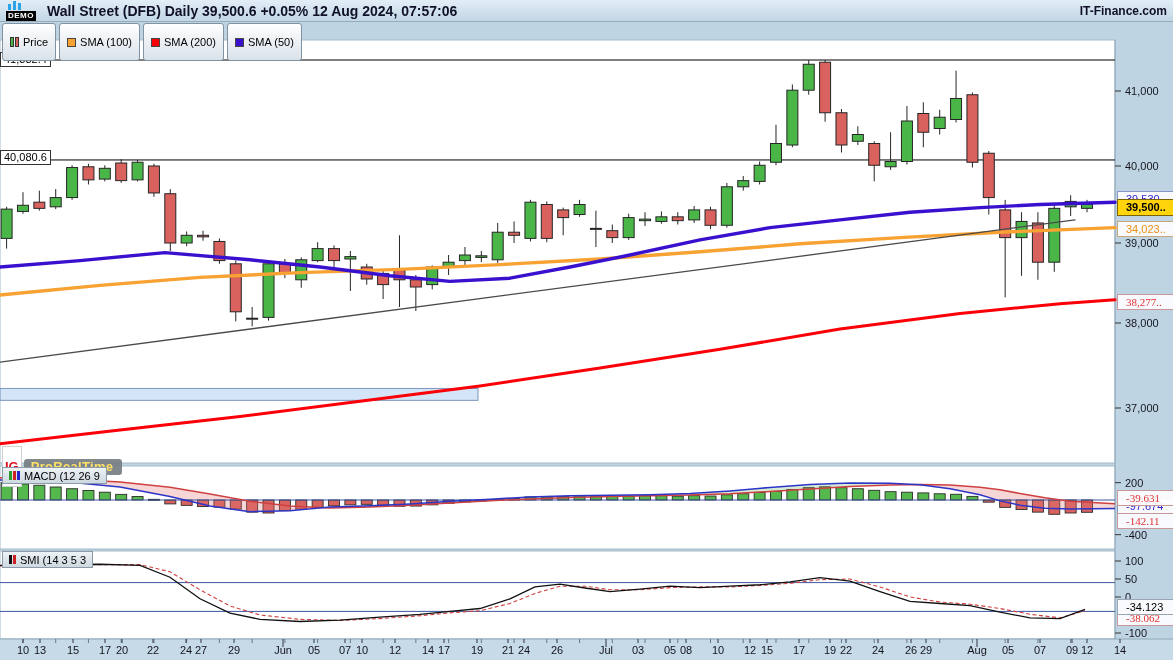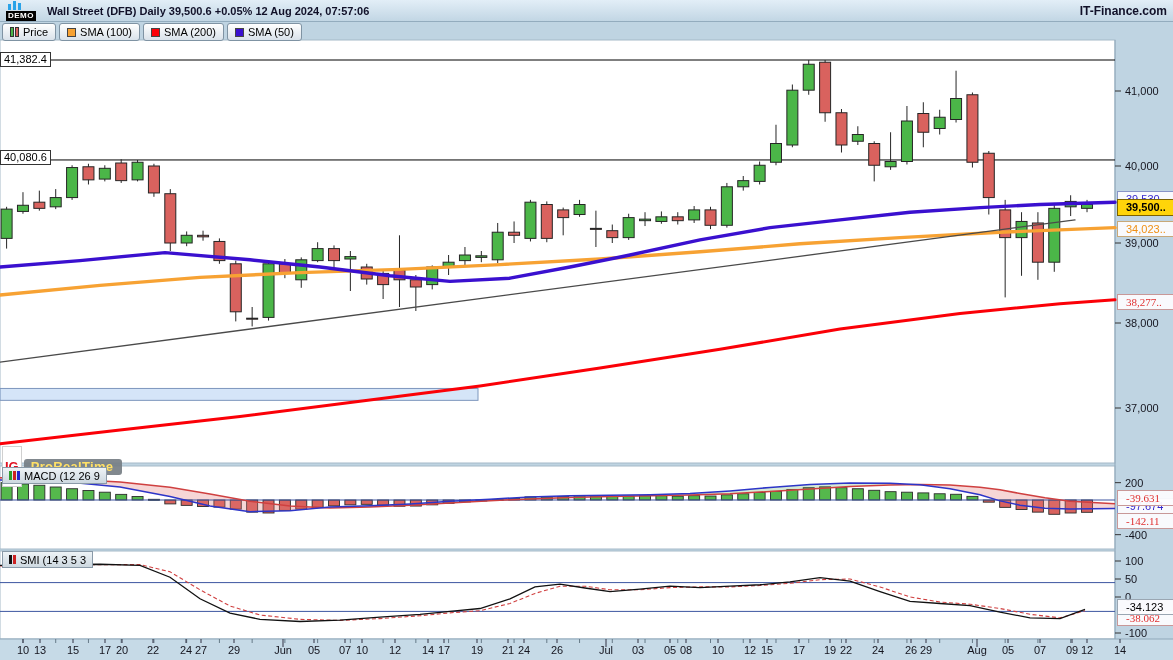--- a/index.html
+++ b/index.html
@@ -7,26 +7,26 @@
        font-family:"Liberation Sans",sans-serif;overflow:hidden;}
   svg{position:absolute;left:0;top:0;}
   .titlebar{position:absolute;left:0;top:0;width:1173px;height:22px;box-sizing:border-box;
     background:linear-gradient(#e2eef7,#c2d6e4);border-bottom:1px solid #93acbe;
     display:flex;align-items:center;gap:7px;padding:2px 6px;z-index:20;}
   .demo-badge{position:relative;width:34px;height:20px;}
   .demo-candles{position:absolute;left:2px;top:0;display:flex;gap:2px;align-items:flex-end;height:9px;}
   .demo-candles i{display:block;width:3px;background:#2aa3e8;}
   .demo-label{position:absolute;left:0;bottom:0;background:#000;color:#fff;font-size:8px;
     font-weight:bold;padding:0 2px;line-height:10px;letter-spacing:.5px;}
-  .title{font-weight:bold;font-size:11px;color:#101028;white-space:nowrap;}
+  .title{font-weight:bold;font-size:14px;color:#101028;white-space:nowrap;}
   .brand{margin-left:auto;font-weight:bold;font-size:12px;color:#101028;}
   .legendbar{position:absolute;left:0;top:22px;width:1173px;height:18px;display:flex;gap:3px;
     padding:1px 0 0 2px;box-sizing:border-box;z-index:20;}
   .chip{display:inline-flex;align-items:center;gap:4px;font-size:11px;color:#000;height:16px;
-    padding:0 7px;background:linear-gradient(#ffffff,#d9e2ea);border:1px solid #7f93a3;border-radius:3px;}
+    padding:10px 7px;background:linear-gradient(#ffffff,#d9e2ea);border:1px solid #7f93a3;border-radius:3px;}
   .swatch{width:9px;height:9px;border:1px solid #444;box-sizing:border-box;}
   .price-ico{display:inline-flex;gap:1px;}
   .price-ico i{display:block;width:4px;height:10px;border:1px solid #333;box-sizing:border-box;}
   .ind-chip{position:absolute;display:inline-flex;align-items:center;gap:4px;font-size:11px;color:#000;
     height:15px;padding:0 6px;background:linear-gradient(#eef3f6,#cdd8e0);border:1px solid #8a9aa8;z-index:15;}
   .ico-bars{display:inline-flex;gap:1px;align-items:flex-end;height:9px;}
   .ico-bars i{display:block;width:3px;height:9px;}
   .lvl{position:absolute;background:#fff;border:1px solid #333;color:#000;font-size:11px;
     height:13px;line-height:13px;padding:0 3px;z-index:12;}
   .tag{position:absolute;left:1117px;width:48px;font-size:11px;height:12px;line-height:12px;

